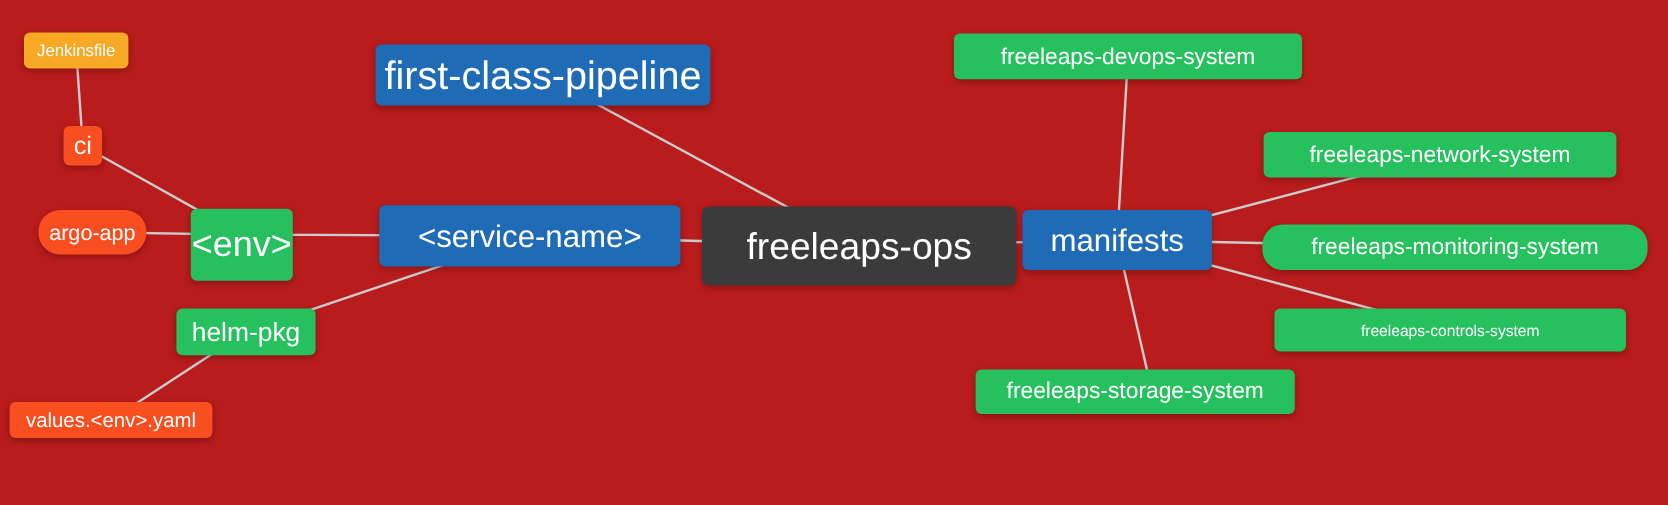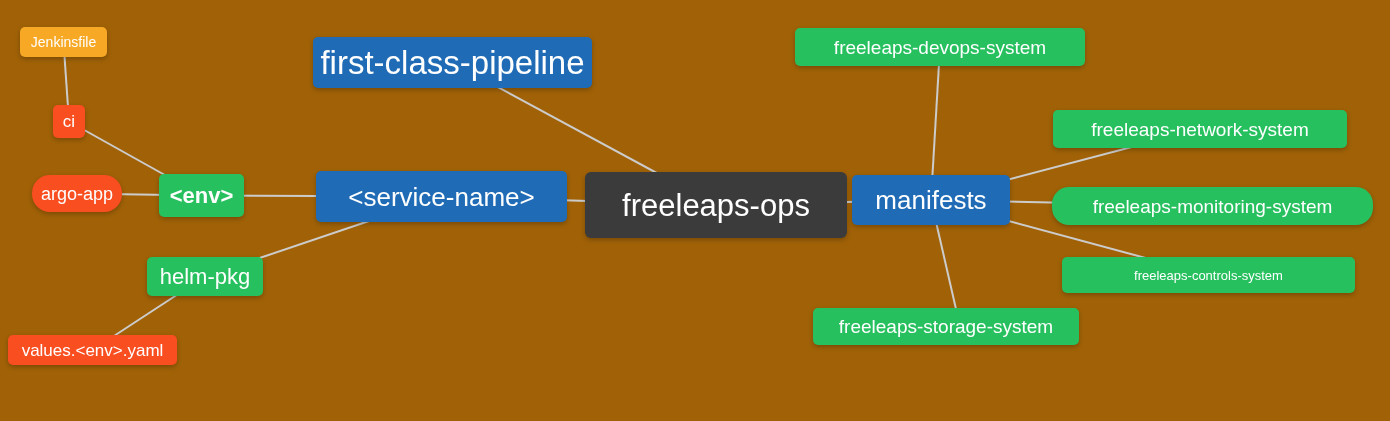--- a/index.html
+++ b/index.html
@@ -5,21 +5,21 @@
   html, body {
     margin: 0;
     padding: 0;
     background: #ffffff;
     font-family: "Liberation Sans", sans-serif;
   }
   .canvas {
     position: relative;
     width: 1390px;
     height: 421px;
-    background: #a16207;
+    background: #b91c1c;
     overflow: hidden;
   }
   svg.edges {
     position: absolute;
     left: 0;
     top: 0;
     width: 1390px;
     height: 421px;
     z-index: 1;
   }
@@ -36,23 +36,23 @@
     color: #ffffff;
     border-radius: 5px;
     box-shadow: 0 2px 5px rgba(0,0,0,0.25);
     white-space: nowrap;
     cursor: pointer;
     box-sizing: border-box;
     line-height: 1;
   }
   
   .n-jenkinsfile   { left: 20px;   top: 27px;  width: 87px;  height: 30px; font-size: 14px; }
-  .n-ci            { left: 53px;   top: 105px; width: 32px;  height: 33px; font-size: 17px; }
+  .n-ci            { left: 53px;   top: 105px; width: 32px;  height: 33px; font-size: 21px; }
   .n-argo          { left: 32px;   top: 175px; width: 90px;  height: 37px; font-size: 18px; border-radius: 18px; }
-  .n-env           { left: 159px;  top: 174px; width: 85px;  height: 43px; font-size: 22px; font-weight: bold; }
+  .n-env           { left: 159px;  top: 174px; width: 85px;  height: 60px; font-size: 30px; }
   .n-helm          { left: 147px;  top: 257px; width: 116px; height: 39px; font-size: 22px; }
   .n-values        { left: 8px;    top: 335px; width: 169px; height: 30px; font-size: 17px; }
   .n-pipeline      { left: 313px;  top: 37px;  width: 279px; height: 51px; font-size: 33px; }
   .n-service       { left: 316px;  top: 171px; width: 251px; height: 51px; font-size: 26px; }
   .n-root          { left: 585px;  top: 172px; width: 262px; height: 66px; font-size: 31px; border-radius: 6px; }
   .n-manifests     { left: 852px;  top: 175px; width: 158px; height: 50px; font-size: 26px; }
   .n-devops        { left: 795px;  top: 28px;  width: 290px; height: 38px; font-size: 19px; }
   .n-network       { left: 1053px; top: 110px; width: 294px; height: 38px; font-size: 19px; }
   .n-monitoring    { left: 1052px; top: 187px; width: 321px; height: 38px; font-size: 19px; border-radius: 17px; }
   .n-controls      { left: 1062px; top: 257px; width: 293px; height: 36px; font-size: 13px; }

